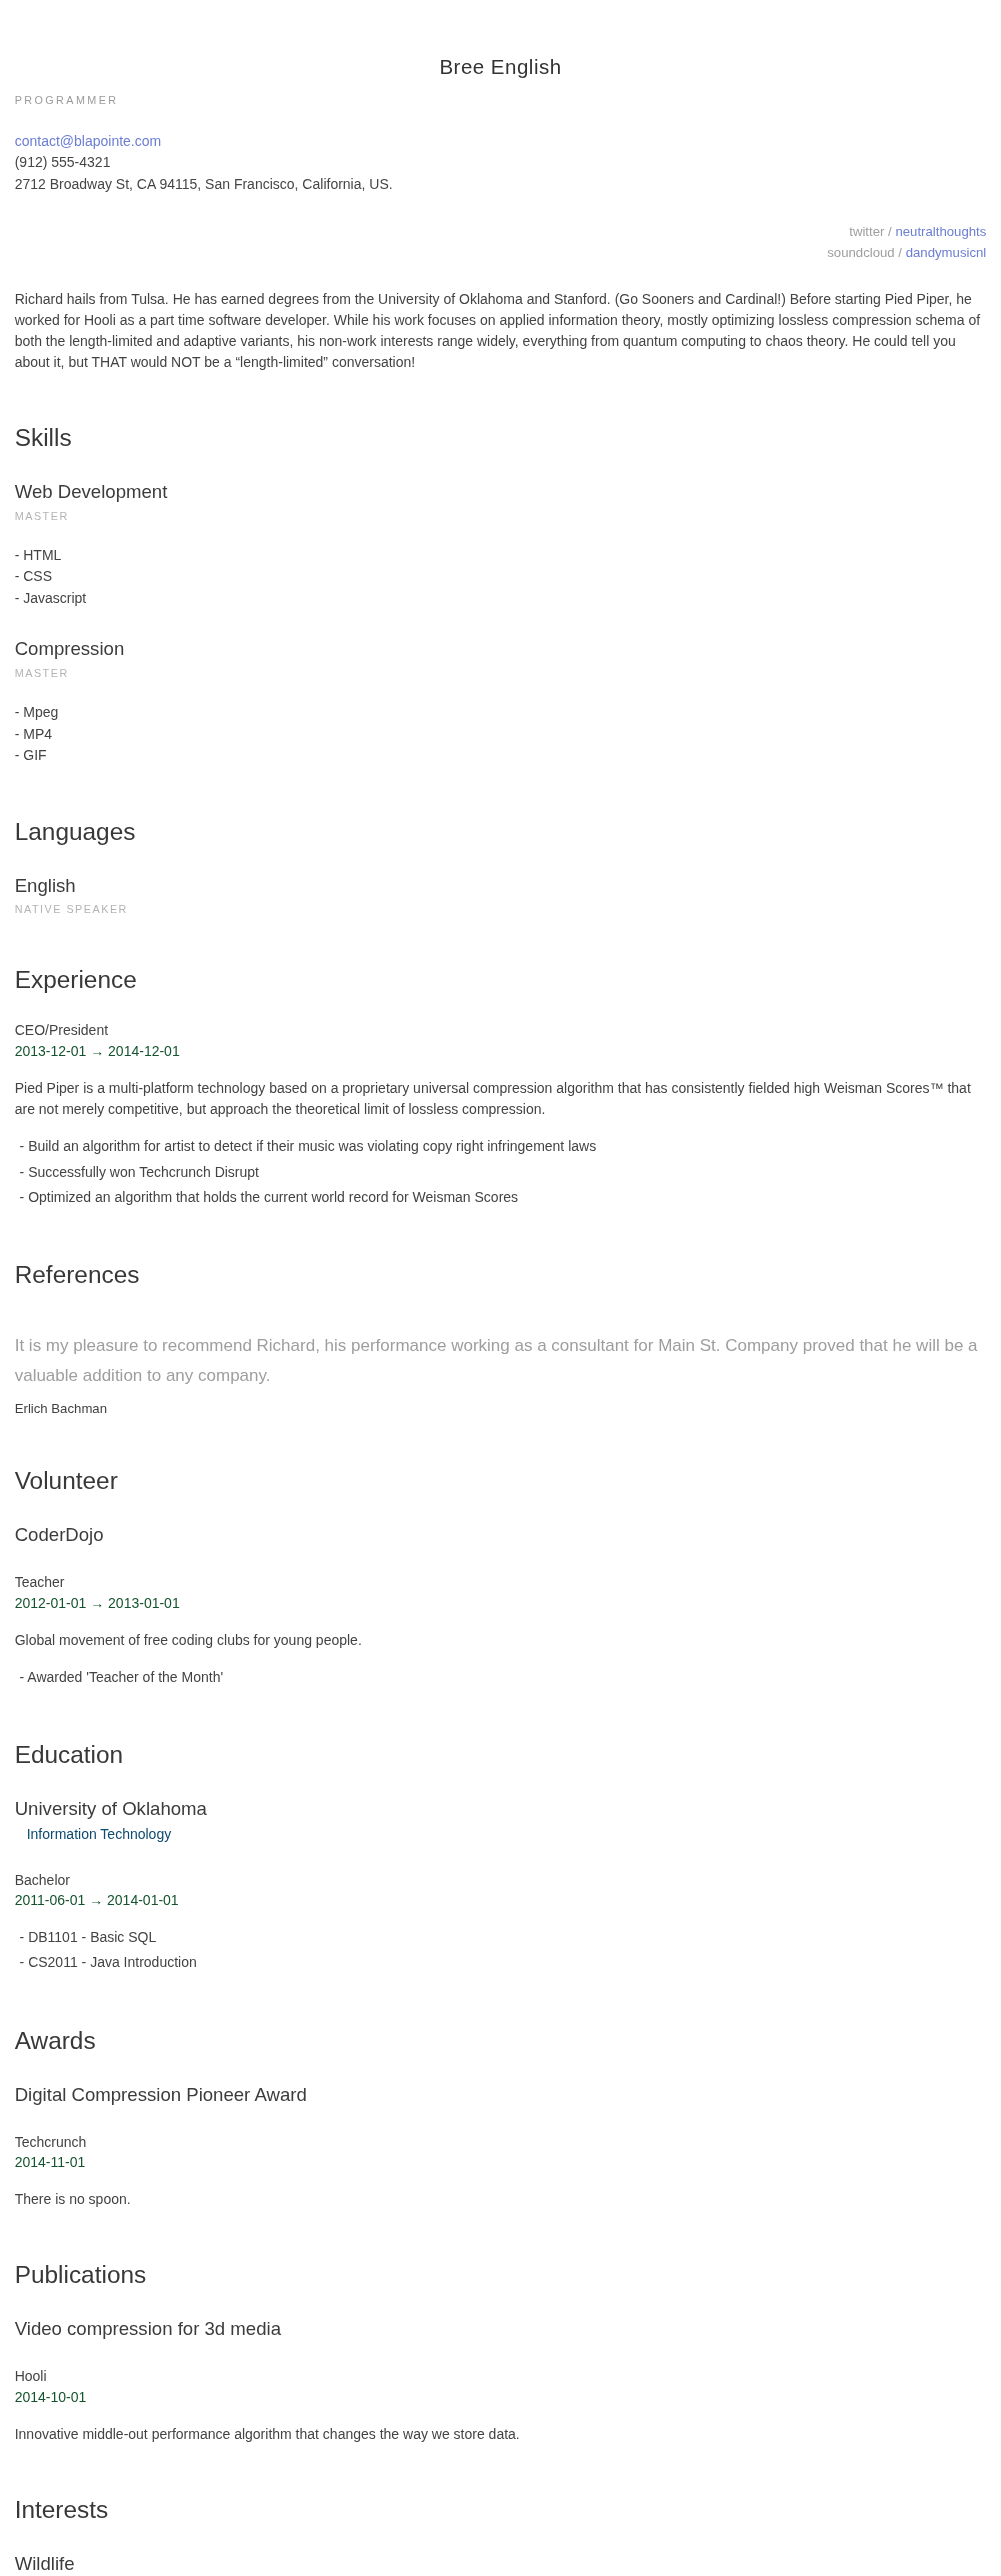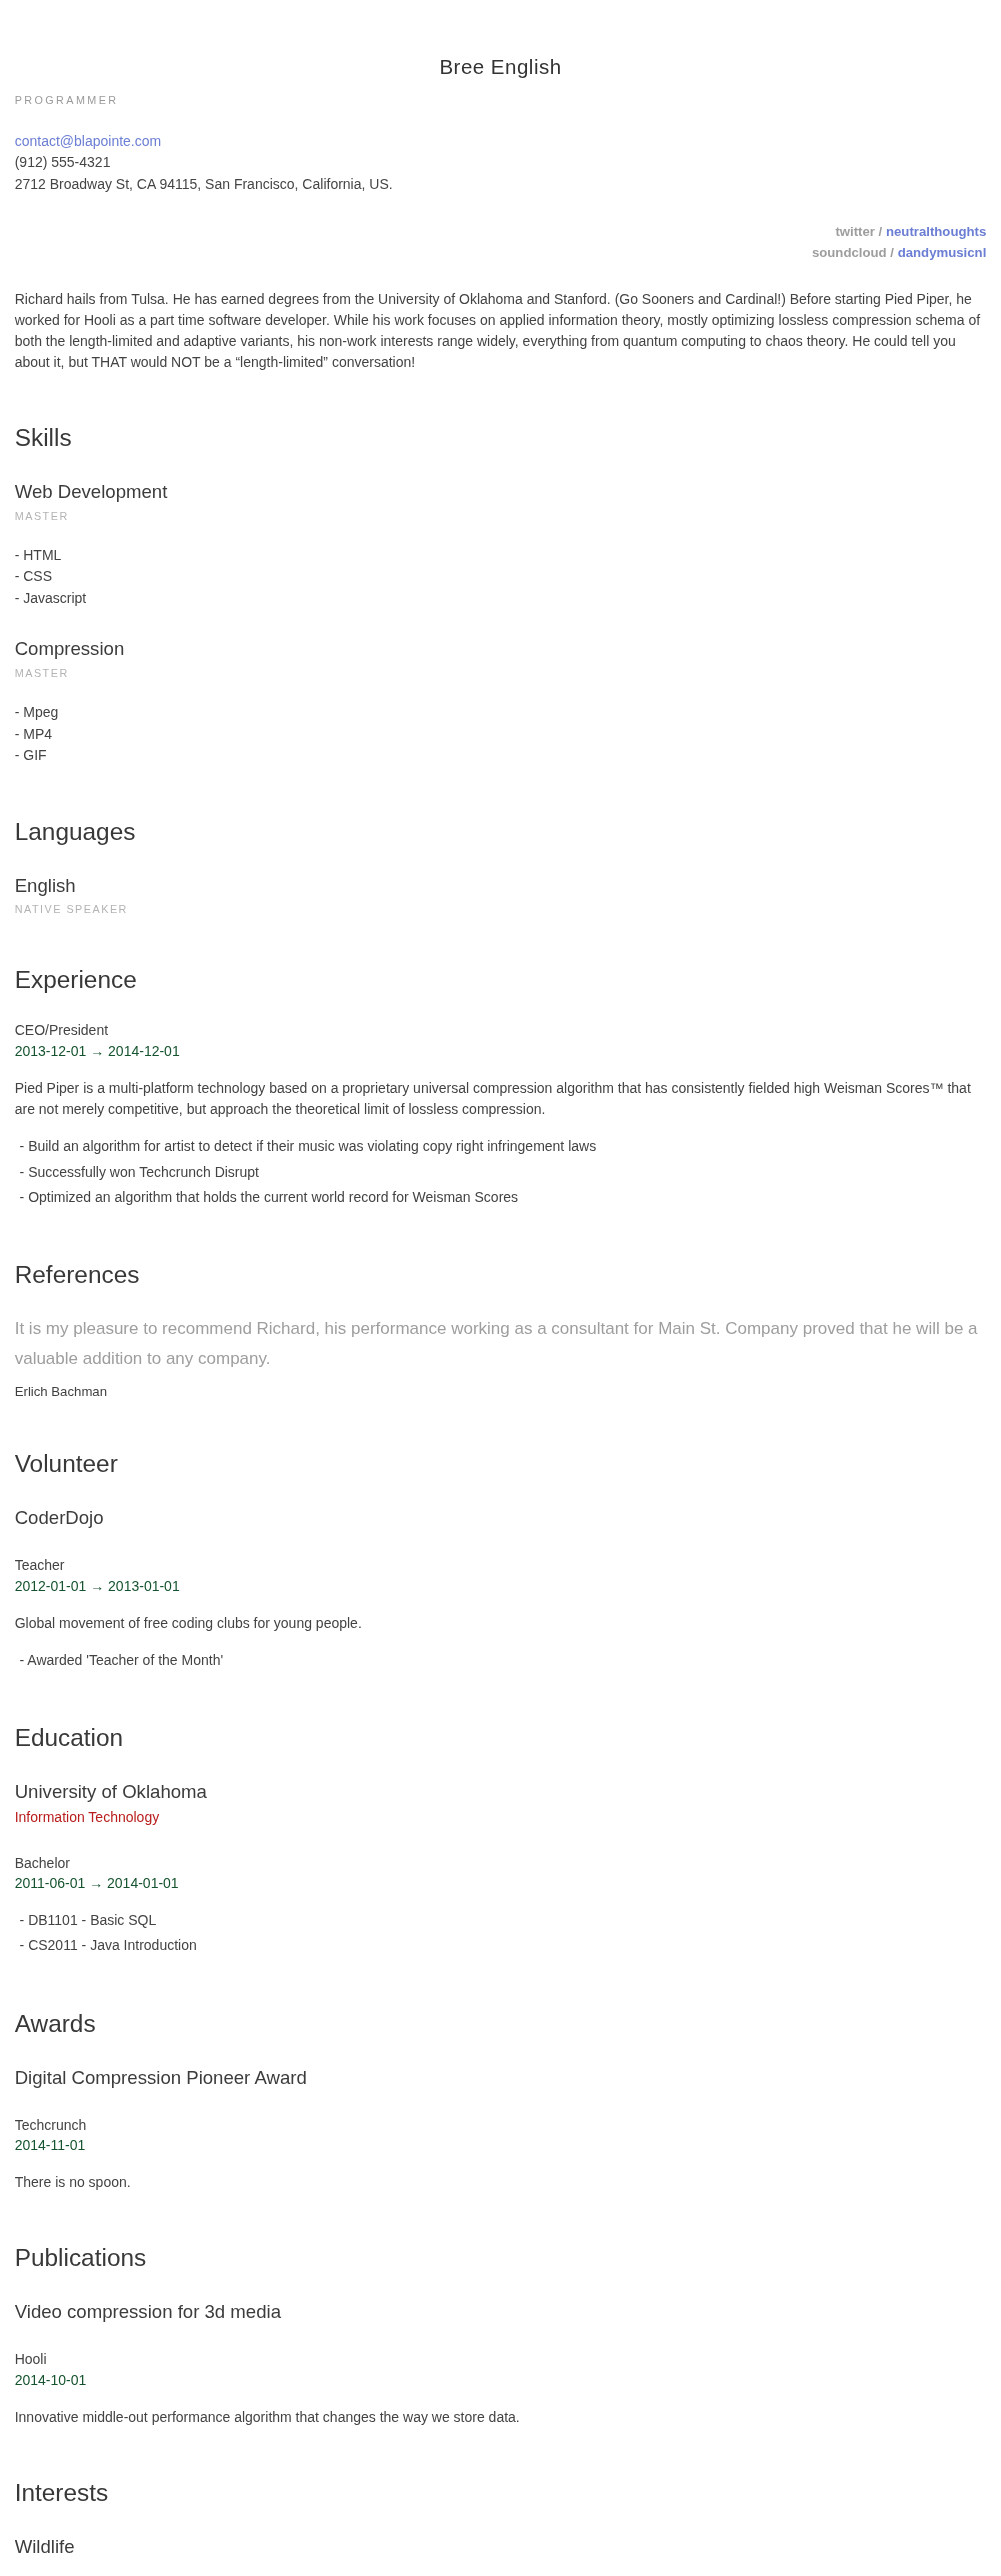--- a/index.html
+++ b/index.html
@@ -7,41 +7,41 @@
   body { font-family:"Liberation Sans","DejaVu Sans",sans-serif; color:#444; }
   .page { width:1001px; min-height:2576px; box-sizing:border-box; padding:55px 14.7px 59px; background:#fff; }
 
   a { color:#6b7ed3; text-decoration:none; }
 
   h1.name { font-size:20.5px; font-weight:400; color:#333; text-align:center; margin:0; letter-spacing:0.5px; }
   .role { text-align:left; font-size:10.8px; letter-spacing:2.4px; color:#9a9a9a; margin-top:14.7px; }
 
   .contact { margin-top:25px; font-size:14px; line-height:21.5px; color:#454545; }
 
-  .profiles { text-align:right; font-size:13.2px; line-height:21.5px; margin-top:25.4px;font-weight:bold; }
+  .profiles { text-align:right; font-size:13.2px; line-height:21.5px; margin-top:25.4px; }
   .profiles .net { color:#9e9e9e; }
 
   .about { font-size:14px; line-height:21px; color:#434343; margin:25.4px 0 0; }
 
   section { margin:0; }
   h2.section-heading { font-size:24.4px; font-weight:400; color:#383838; margin:51px 0 0; }
   h3.item-heading { font-size:18.6px; font-weight:400; color:#3c3c3c; margin:29px 0 0; }
 
   .level { font-size:10.8px; letter-spacing:1.5px; color:#b3b3b3; margin-top:6.8px; }
   .kw-list { margin-top:23px; font-size:14px; line-height:21.5px; color:#434343; }
 
   .position { margin-top:27px; font-size:14px; color:#434343; line-height:18.6px; }
   .dates { font-size:14px; color:#14532d; line-height:19.6px; margin-top:2px; }
   .summary { font-size:14px; line-height:21px; color:#434343; margin-top:16.6px; }
   .highlights { margin-top:13.7px; font-size:14px; line-height:25.4px; color:#434343; padding-left:4.9px; }
 
-  .quote { font-size:17px; line-height:30px; color:#9e9e9e; margin-top:25px; }
+  .quote { font-size:17px; line-height:30px; color:#9e9e9e; margin-top:42px; }
   .ref-name { font-size:13.2px; color:#3f3f3f; margin-top:9.8px; }
 
-  .edu-area { font-size:14px; color:#b91c1c; margin-top:4.9px; line-height:18.6px; }
+  .edu-area { font-size:14px; color:#0c4a6e; margin-top:4.9px; line-height:18.6px;margin-left:12px; }
 </style>
 </head>
 <body>
 
 <div class="page">
 
   <h1 class="name">Bree English</h1>
   <div class="role">PROGRAMMER</div>
 
   <div class="contact">

